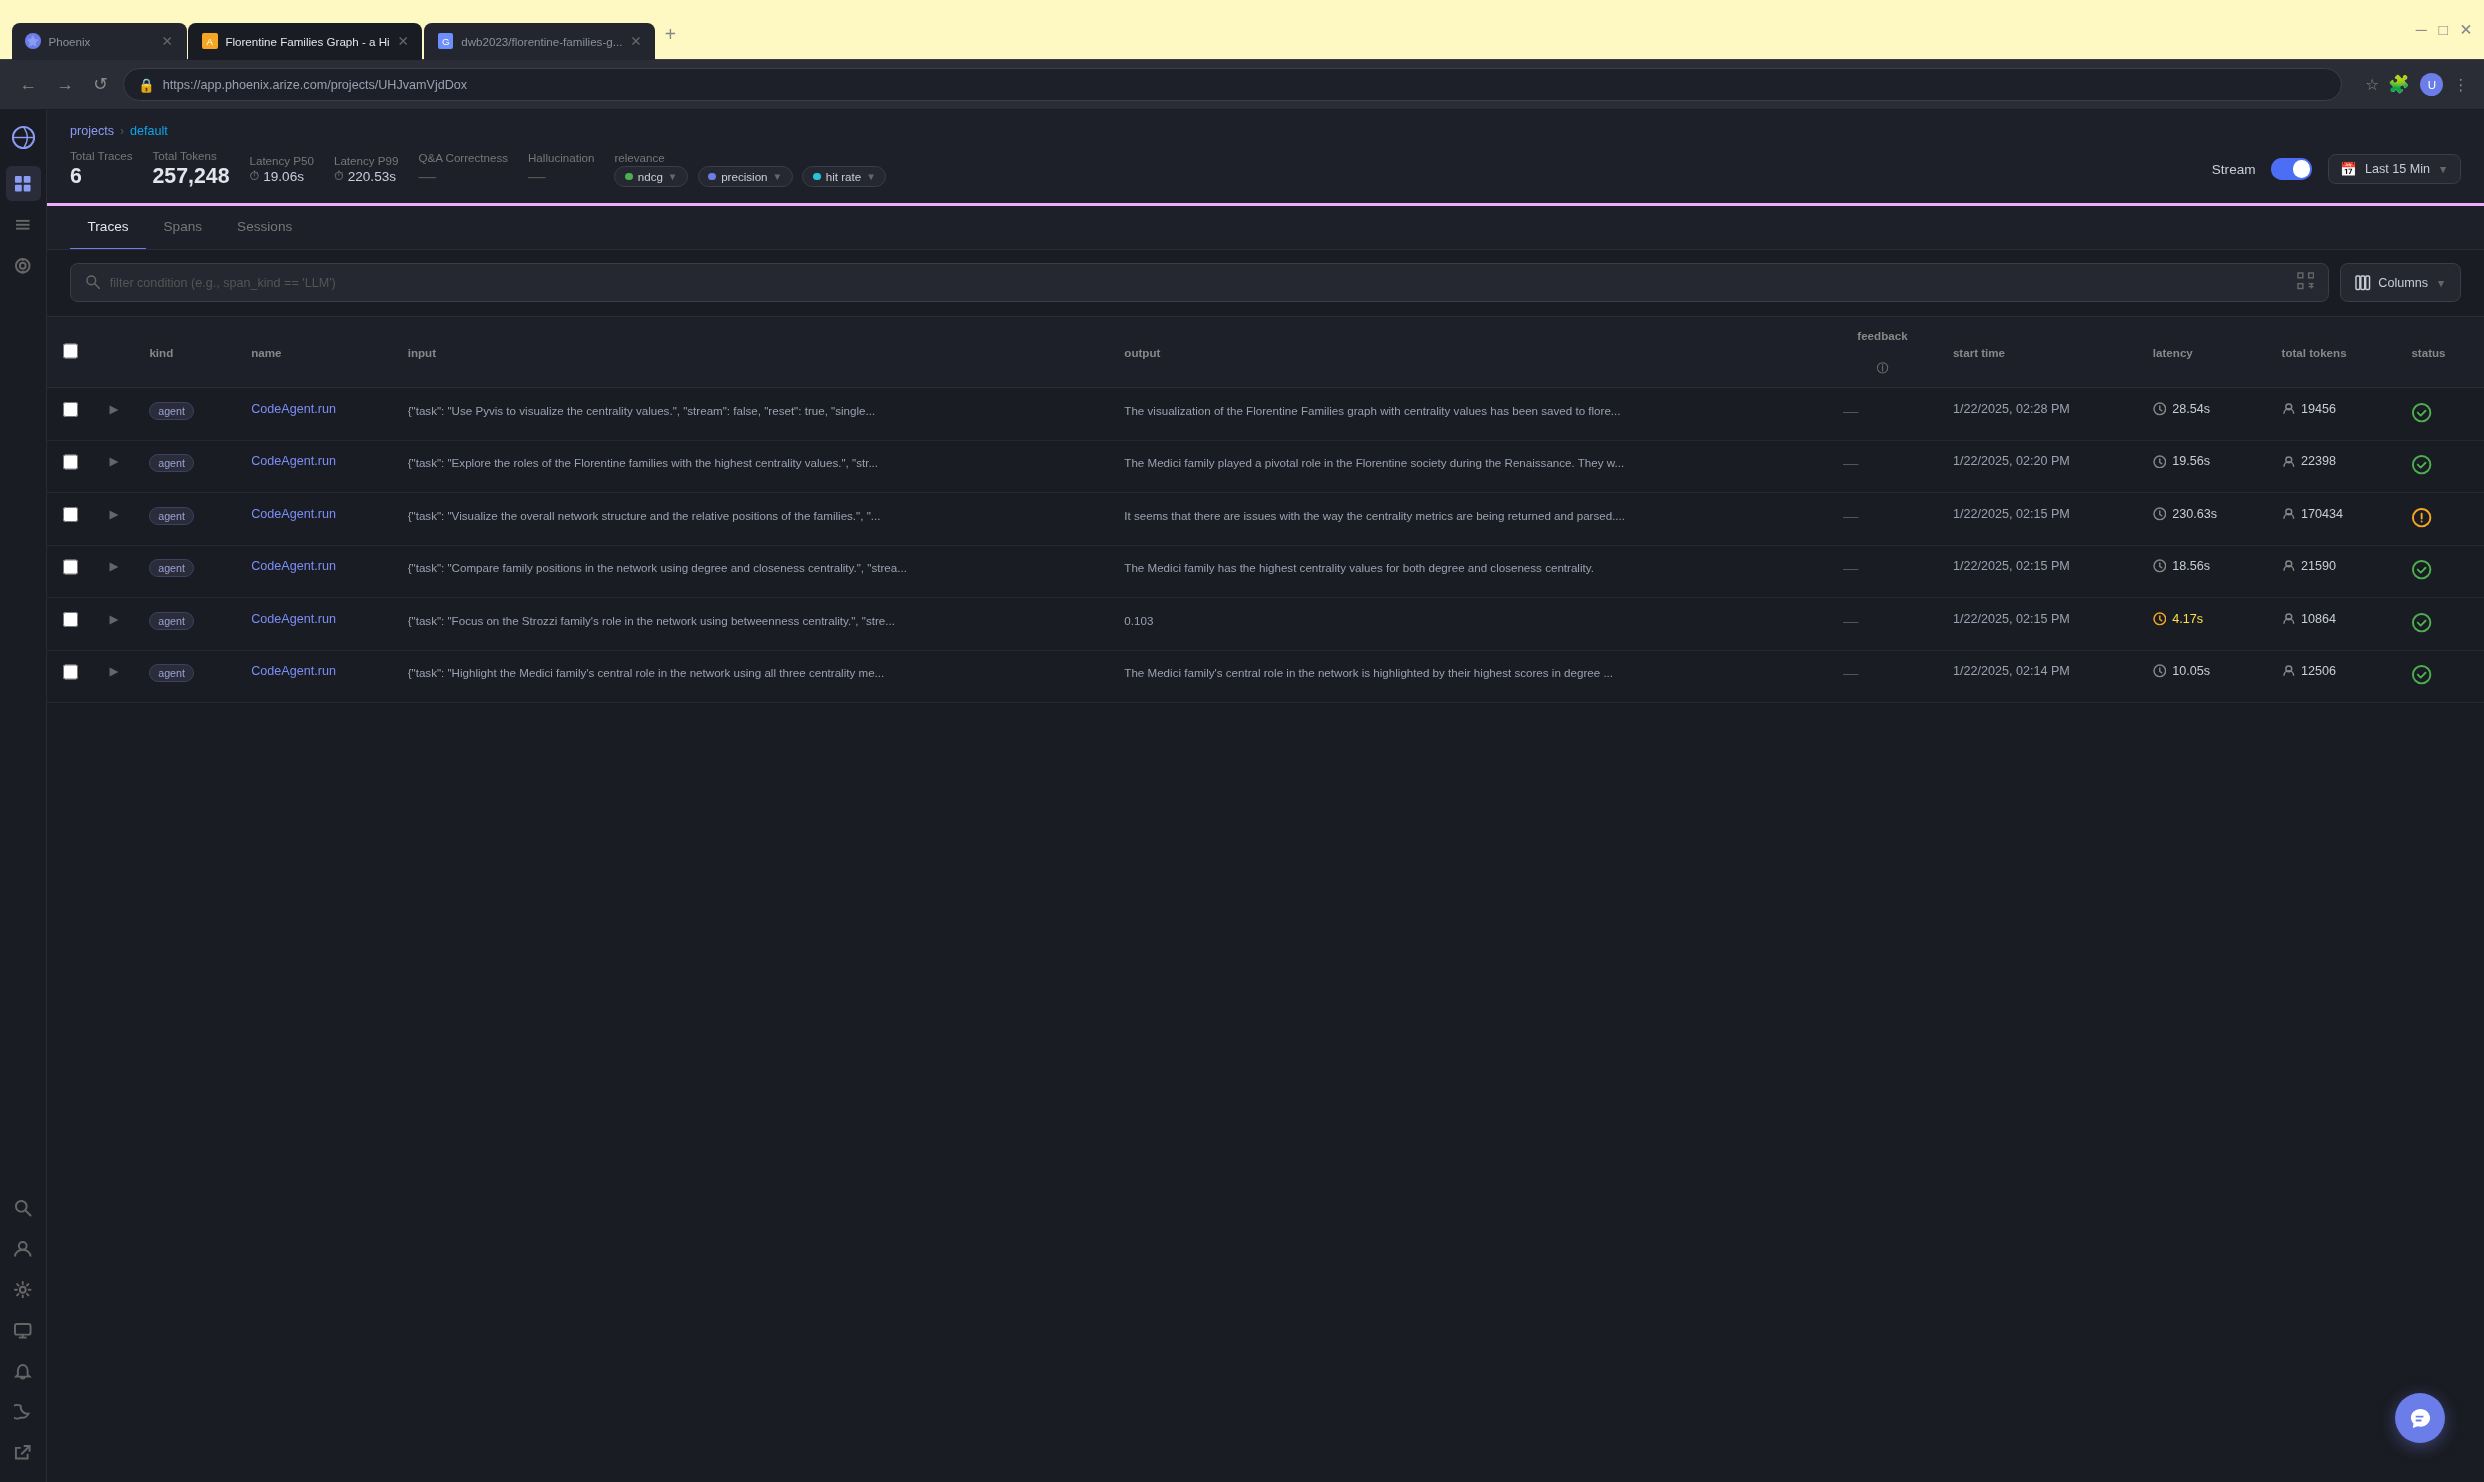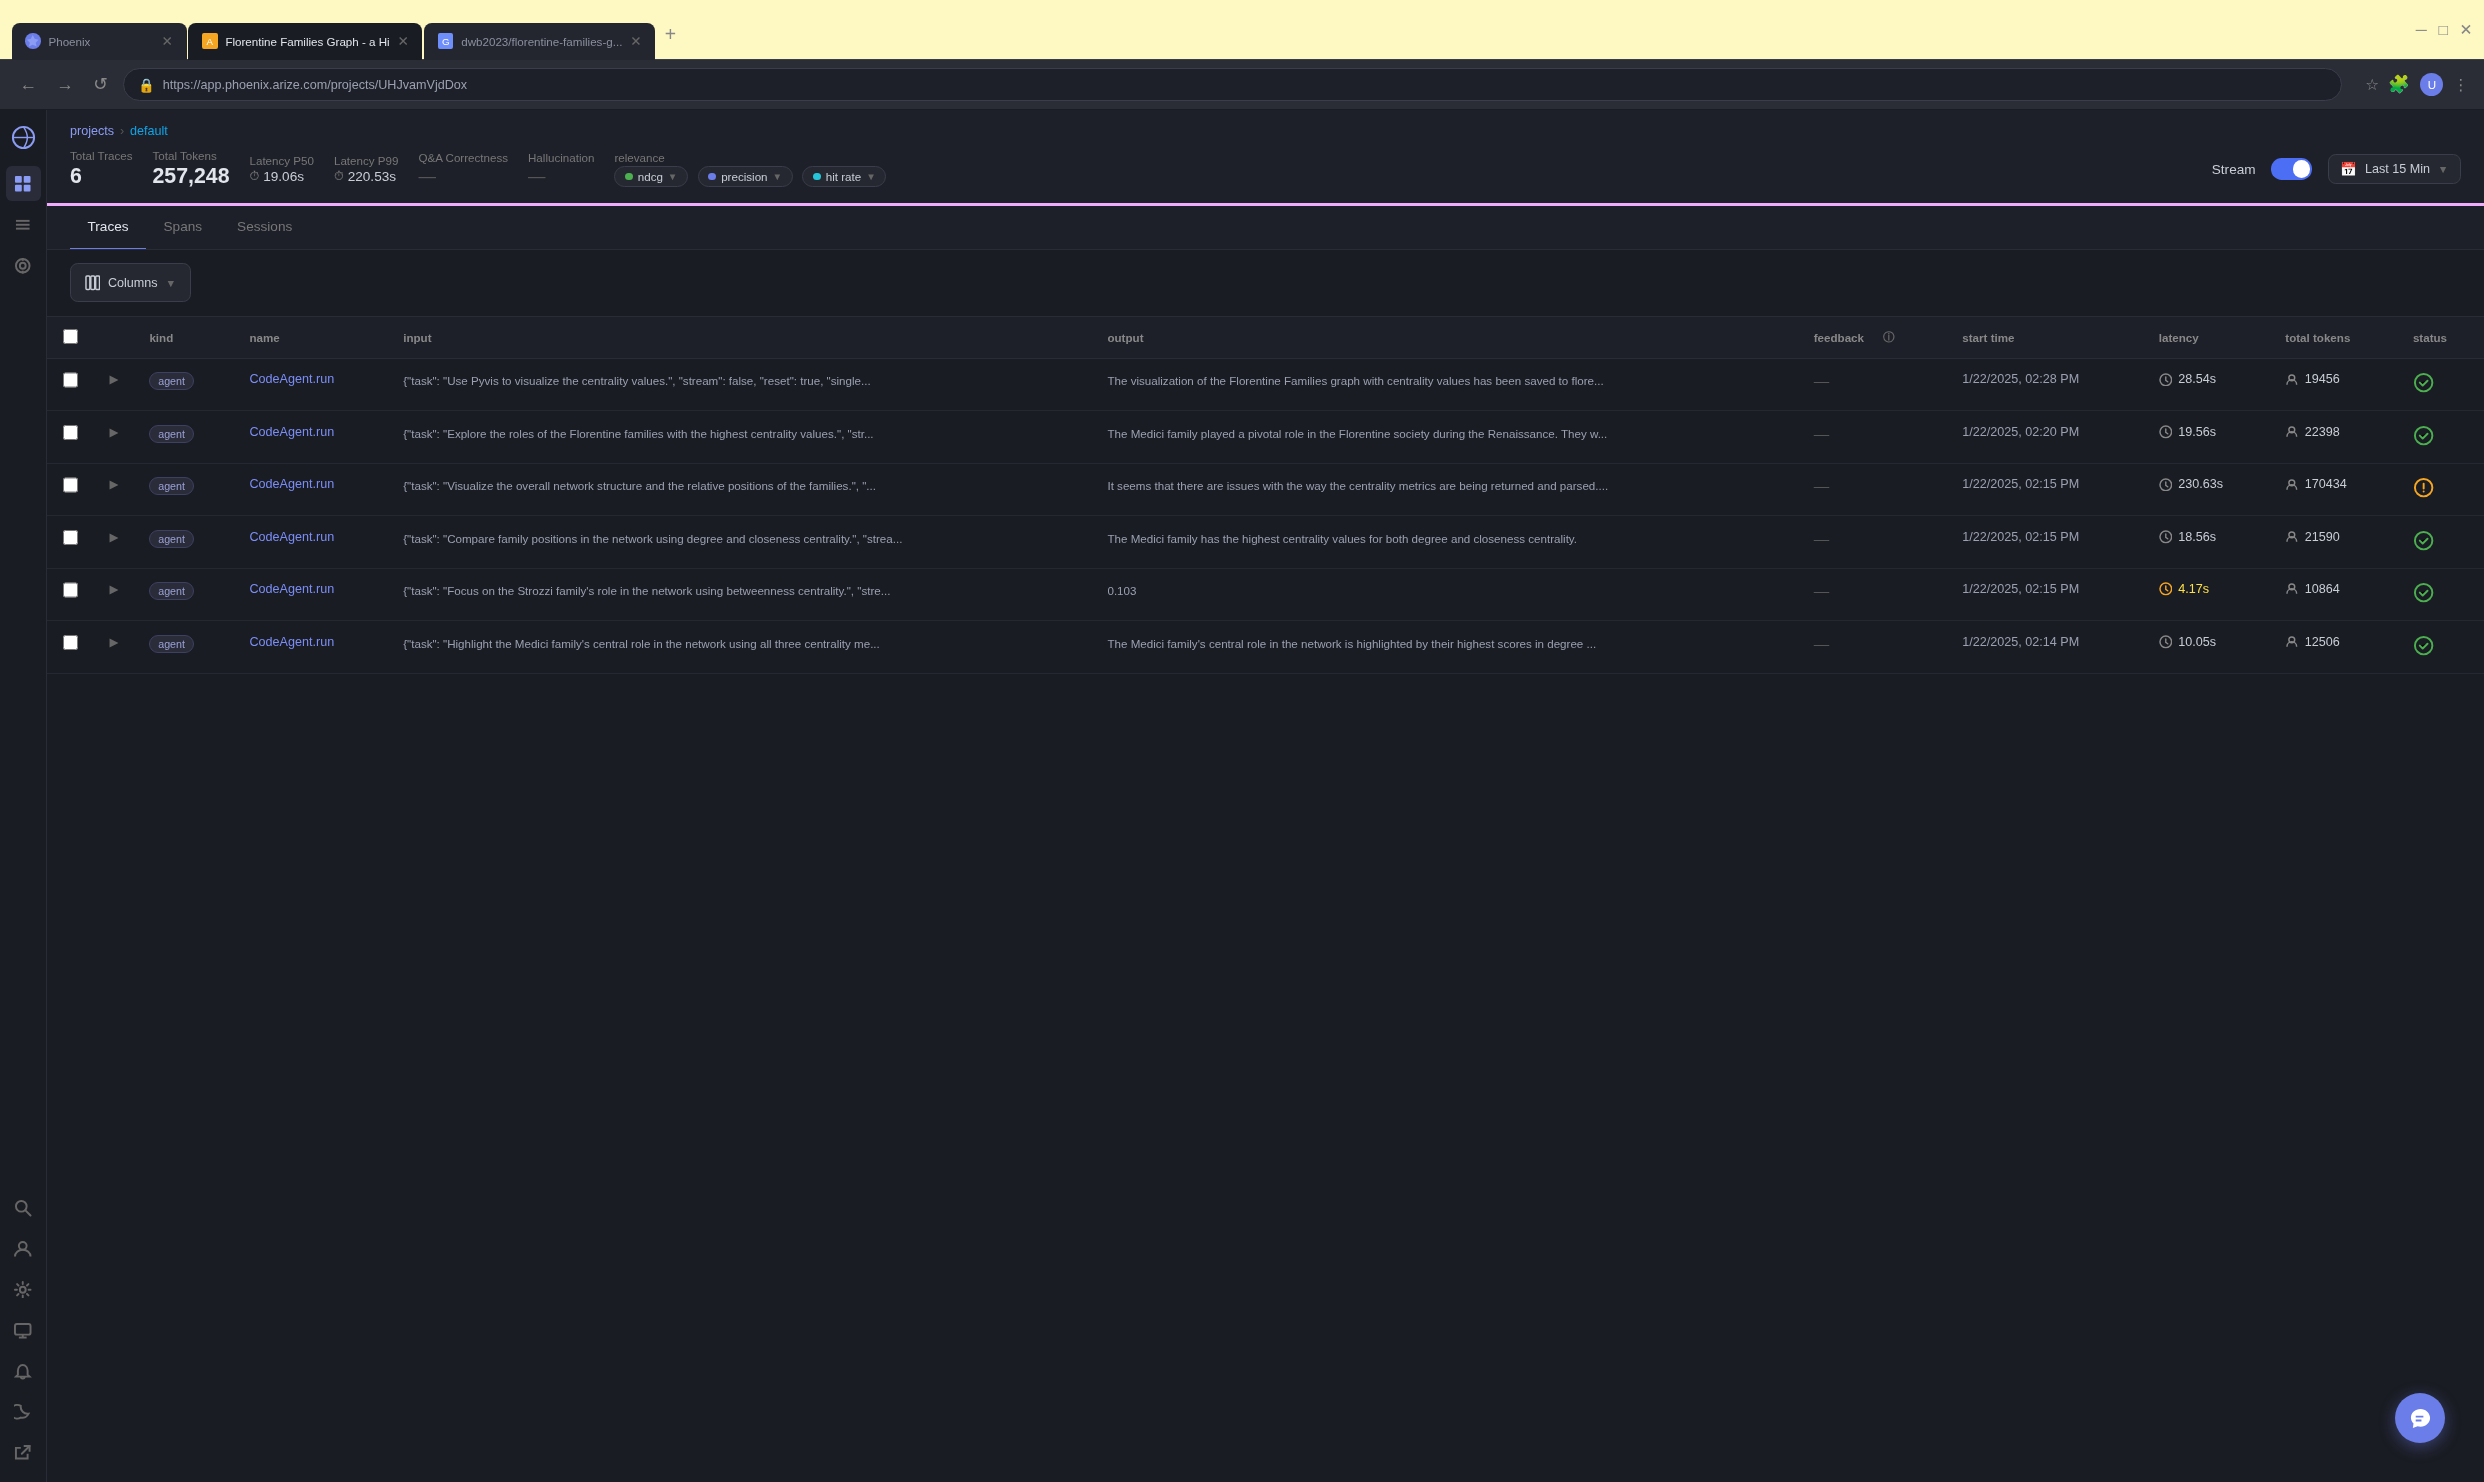--- a/index.html
+++ b/index.html
@@ -93,21 +93,21 @@
     .expand-btn { color: #666; cursor: pointer; font-size: 11.6px; background: none; border: none; }
     .kind-badge { display: inline-flex; align-items: center; background: #2a2c3a; border: 1px solid #3d4060; border-radius: 9.7px; padding: 1.9px 7.8px; font-size: 10.7px; color: #9aa0d4; }
     .name-link { color: #7b8ef7; cursor: pointer; text-decoration: none; font-size: 12.6px; }
     .text-truncate { overflow: hidden; display: -webkit-box; -webkit-line-clamp: 3; -webkit-box-orient: vertical; font-size: 11.6px; color: #9aa0b0; line-height: 1.5; }
     .dash-cell { color: #555; font-size: 15.5px; }
     .time-cell { color: #9aa0b0; font-size: 12.6px; white-space: nowrap; }
     .latency-cell { display: flex; align-items: center; gap: 5.8px; white-space: nowrap; }
     .latency-warn { color: #fde047; }
     .latency-normal { color: #c8cdd6; }
     .tokens-cell { display: flex; align-items: center; gap: 5.8px; white-space: nowrap; }
-    .col-feedback { display: flex; align-items: center; gap: 19px; }
+    .col-feedback { display: flex; align-items: center; gap: 19px; flex-direction: column; }
     .feedback-info { color: #666; font-size: 11.6px; }
     .scroll-to-top { position: fixed; bottom: 39px; right: 39px; width: 50px; height: 50px; border-radius: 50%; background: #6b7de8; display: flex; align-items: center; justify-content: center; cursor: pointer; color: white; font-size: 21.3px; box-shadow: 0 3.9px 15.5px rgba(107,125,232,0.4); }
 
     
     ::-webkit-scrollbar { width: 5.8px; }
     ::-webkit-scrollbar-track { background: #1a1c23; }
     ::-webkit-scrollbar-thumb { background: #3a3d4a; border-radius: 2.9px; }
   </style>
 </head>
 <body>
@@ -319,20 +319,39 @@
       </div>
       <div class="nav-tab">
         <span>Spans</span>
       </div>
       <div class="nav-tab">
         <span>Sessions</span>
       </div>
     </div>
 
     <div class="filter-bar">
+      <div class="filter-input-wrap">
+        <span class="filter-search-icon">
+          <svg width="15.5" height="15.5" viewBox="0 0 16 16">
+              <circle cx="6.5" cy="6.5" r="4.5" fill="none" stroke="#666" stroke-width="1.5"></circle>
+              <line x1="10" y1="10" x2="15" y2="15" stroke="#666" stroke-width="1.5" stroke-linecap="round"></line>
+            </svg>
+        </span>
+        <input class="filter-input" type="text" placeholder="filter condition (e.g., span_kind == 'LLM')" style="">
+        <span class="filter-scan-icon">
+          <svg width="17.5" height="17.5" viewBox="0 0 18 18">
+              <rect x="1" y="1" width="5" height="5" fill="none" stroke="#666" stroke-width="1.5"></rect>
+              <rect x="12" y="1" width="5" height="5" fill="none" stroke="#666" stroke-width="1.5"></rect>
+              <rect x="1" y="12" width="5" height="5" fill="none" stroke="#666" stroke-width="1.5"></rect>
+              <line x1="12" y1="12" x2="17" y2="12" stroke="#666" stroke-width="1.5"></line>
+              <line x1="12" y1="15" x2="17" y2="15" stroke="#666" stroke-width="1.5"></line>
+              <line x1="15" y1="12" x2="15" y2="17" stroke="#666" stroke-width="1.5"></line>
+            </svg>
+        </span>
+      </div>
       <div class="columns-btn">
         <svg width="15.5" height="15.5" viewBox="0 0 16 16">
             <rect x="1" y="1" width="4" height="14" rx="1" fill="none" stroke="currentColor" stroke-width="1.5"></rect>
             <rect x="6" y="1" width="4" height="14" rx="1" fill="none" stroke="currentColor" stroke-width="1.5"></rect>
             <rect x="11" y="1" width="4" height="14" rx="1" fill="none" stroke="currentColor" stroke-width="1.5"></rect>
           </svg>
         <span>Columns</span>
         <span class="columns-arrow">▼</span>
       </div>
     </div>

